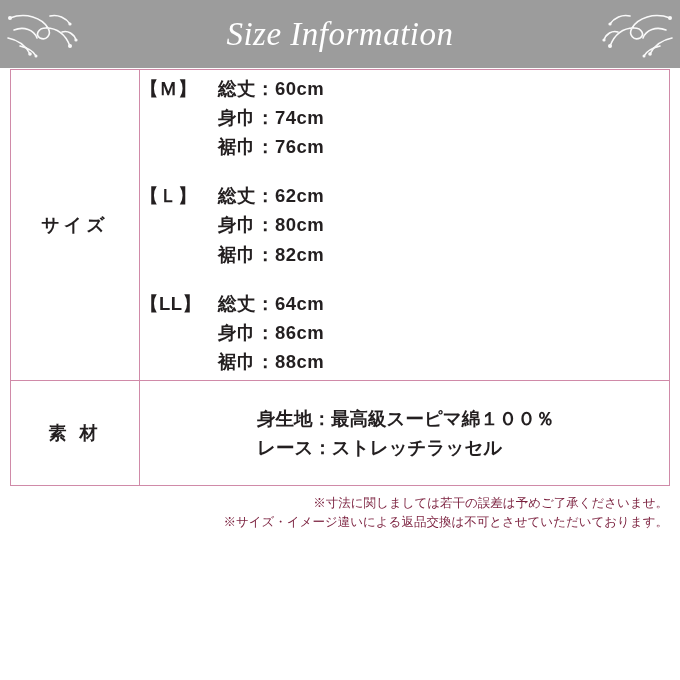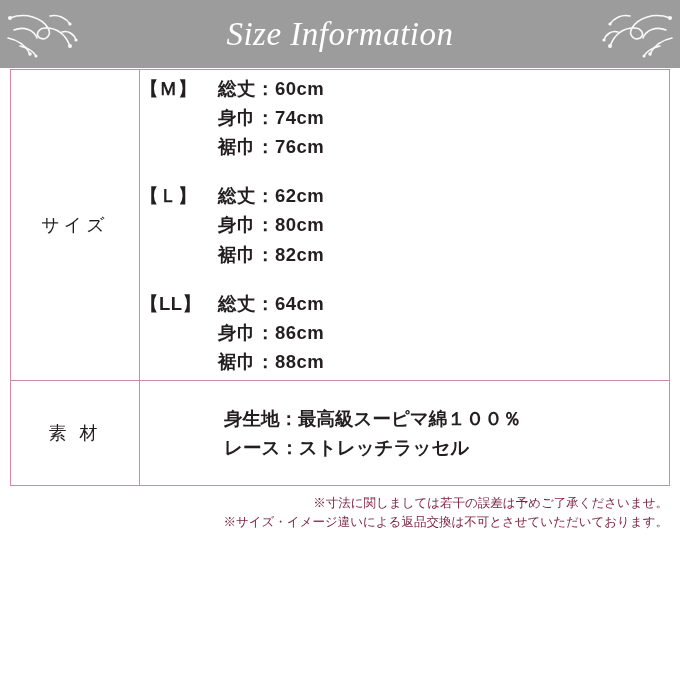--- a/index.html
+++ b/index.html
@@ -64,21 +64,21 @@
   }
   table.size-table td {
     border: 1px solid #d08aa8;
     vertical-align: middle;
     padding: 0;
   }
   td.label-cell {
     width: 128px;
     text-align: center;
     font-family: "Liberation Sans", sans-serif;
-    font-weight: normal;
+    font-weight: bold;
     font-size: 18px;
     letter-spacing: 4px;
     color: #231f20;
     padding: 6px 0;
   }
   td.value-cell {
     padding: 10px 0 10px 96px;
     font-family: "Liberation Sans", sans-serif;
     font-size: 18.5px;
     color: #231f20;
@@ -100,20 +100,21 @@
     display: inline-block;
     width: 78px;
     flex: 0 0 78px;
   }
   .size-val {
     display: inline-block;
   }
   .mat-line {
     display: block;
     white-space: pre;
+    margin-left: 33px;
   }
   td.value-cell.material {
     padding-left: 84px;
     letter-spacing: 0;
   }
   td.value-cell.spec,
   td.value-cell.origin {
     padding-left: 84px;
     letter-spacing: 0;
   }

